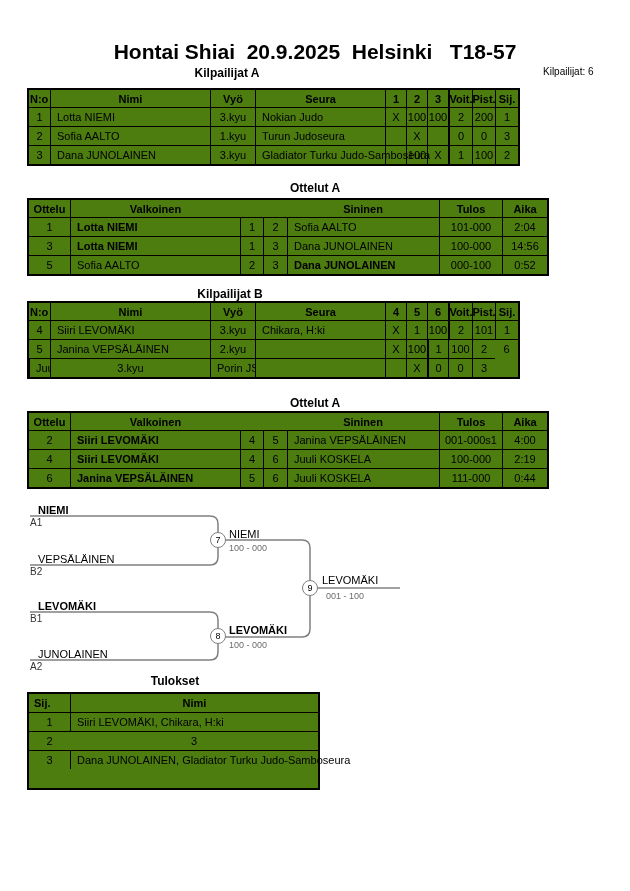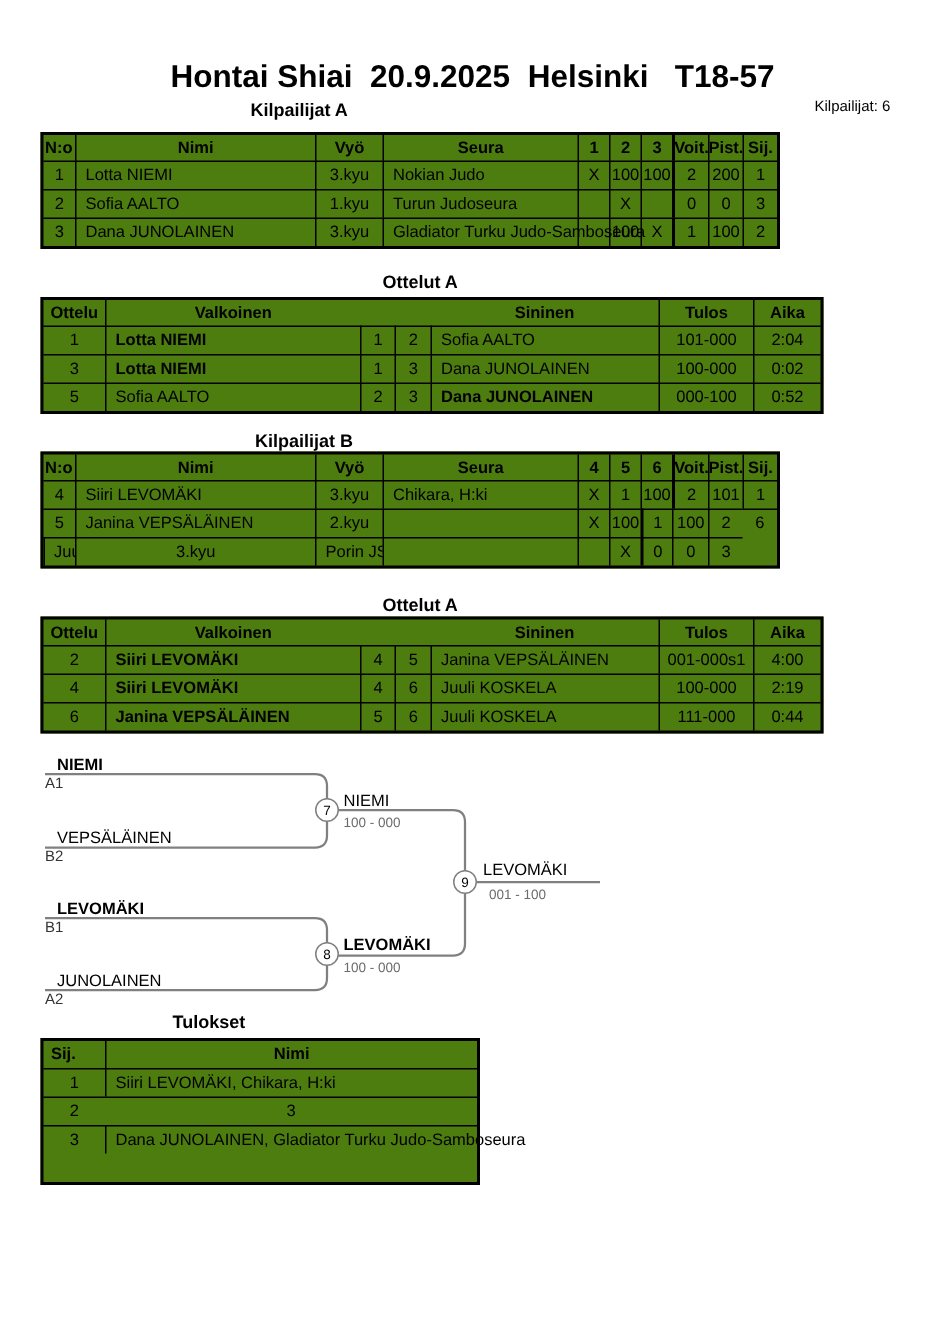--- a/index.html
+++ b/index.html
@@ -1,20 +1,20 @@
 <!DOCTYPE html>
 <html><head>
 <meta charset="utf-8">
 <style>
   html,body{margin:0;padding:0}
   body{width:630px;height:891px;background:#fff;position:relative;
        font-family:"Liberation Sans",sans-serif;color:#000;overflow:hidden}
   .abs{position:absolute}
   .page-title{left:0;right:0;top:40px;text-align:center;font-size:21px;font-weight:bold;white-space:pre}
-  .sec-title{font-size:12px;font-weight:bold;width:120px;white-space:nowrap}
+  .sec-title{font-size:12px;font-weight:bold;text-align:center;width:120px;white-space:nowrap}
   .note{font-size:10px;white-space:nowrap}
   
   .tbl{position:absolute;display:grid;border:2px solid #000;background:#4d7c0f}
   .tbl>div{display:flex;align-items:center;justify-content:center;font-size:11px;
            border-left:1px solid #000;border-top:1px solid #000;overflow:hidden;white-space:nowrap;min-width:0}
   .tbl>div.nc{border-left:none}
   .tbl>div.nb{border-left:none}
   .tbl>div.nt{border-top:none}
   .hdr{font-weight:bold}
   .bold{font-weight:bold}
@@ -109,21 +109,21 @@
   <div class="left">Sofia AALTO</div>
   <div>101-000</div>
   <div>2:04</div>
 
   <div class="nc">3</div>
   <div class="left bold">Lotta NIEMI</div>
   <div>1</div>
   <div>3</div>
   <div class="left">Dana JUNOLAINEN</div>
   <div>100-000</div>
-  <div>0:02</div>
+  <div>14:56</div>
 
   <div class="nc">5</div>
   <div class="left">Sofia AALTO</div>
   <div>2</div>
   <div>3</div>
   <div class="left bold">Dana JUNOLAINEN</div>
   <div>000-100</div>
   <div>0:52</div>
 </div>
 

